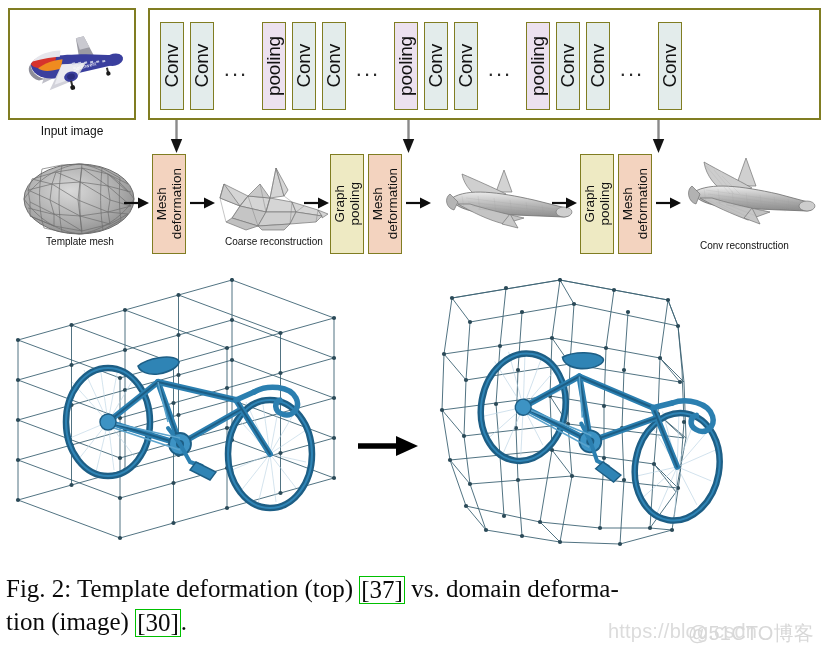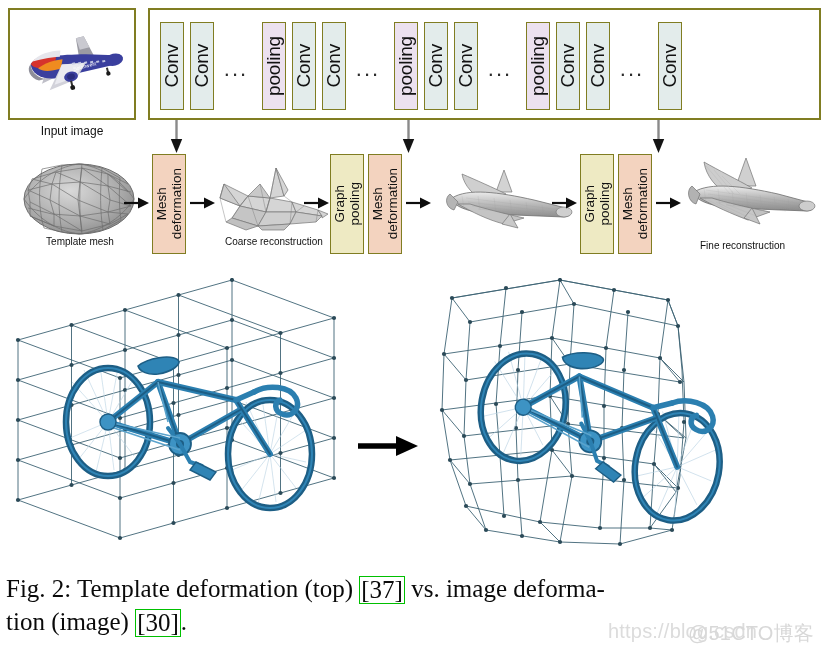--- a/index.html
+++ b/index.html
@@ -407,21 +407,21 @@
       <path d="M66,56 L74,72 L58,66 Z" fill="#c7c7c7" stroke="#737373" stroke-width="0.7"></path>
       <path d="M6,34 C0,38 2,50 10,52 L14,42 Z" fill="#b2b2b2" stroke="#737373" stroke-width="0.7"></path>
       <g stroke="#999999" stroke-width="0.22" opacity="0.75">
         <path d="M20,38 L118,52 M22,42 L118,55 M26,46 L116,57 M32,50 L108,58 M40,53 L100,59"></path>
         <path d="M18,36 L20,50 M32,37 L34,52 M46,39 L48,54 M60,41 L62,55 M74,43 L76,57 M88,45 L90,57 M102,47 L104,58 M114,49 L116,58"></path>
         <path d="M20,14 L44,42 M28,18 L48,42 M36,24 L54,42 M22,48 L58,66 M30,50 L64,66 M40,52 L70,64"></path>
       </g>
       <ellipse cx="121" cy="54" rx="8" ry="5" fill="#cdcdcd" stroke="#6c6c6c" stroke-width="0.6"></ellipse>
     </svg>
   </div>
-  <div class="art-caption" style="left:700px; top:240px;">Fine reconstruction</div>
+  <div class="art-caption" style="left:700px; top:240px;">Conv reconstruction</div>
 
   <div id="bike-row">
     <svg width="829" height="270" viewBox="0 0 829 270">
 
       <g stroke="#3d6374" stroke-width="0.9" fill="none">
 
         <g>
           <path d="M18,62 L232,2 M18,62 L18,222 M232,2 L232,162"></path>
           <path d="M18,222 L232,162"></path>
           <path d="M71.5,47 L71.5,207 M125,32 L125,192 M178.5,17 L178.5,177"></path>
@@ -673,20 +673,20 @@
         <path d="M156,136 L176,146 L170,154 L150,144 Z" fill="#2f84b5" stroke="#1d5e85" stroke-width="1.4"></path>
         <path d="M68,96 L140,112 M68,100 L140,124" stroke="#5aa3cc" stroke-width="1.6" fill="none"></path>
         <circle cx="68" cy="96" r="8" fill="#3d93c4" stroke="#1d5e85" stroke-width="1.4"></circle>
         <path d="M118,56 L128,96" stroke="#5aa3cc" stroke-width="1.6" fill="none"></path>
       </g>
 
     </svg>
   </div>
 
   <div id="caption">
-    <span>Fig. 2:</span><span> Template deformation (top) </span><span class="cite-box">[37]</span><span> vs. image deforma-</span><br><span>tion (image) </span><span class="cite-box">[30]</span><span>.</span>
+    <span>Fig. 2:</span><span> Template deformation (top) </span><span class="cite-box">[37]</span><span> vs. domain deforma-</span><br><span>tion (image) </span><span class="cite-box">[30]</span><span>.</span>
   </div>
 
   <div id="watermark">
     <span>https://blog.csdn</span><span class="wm-b">@51CTO博客</span>
   </div>
 
 </div>
 
 </body></html>

